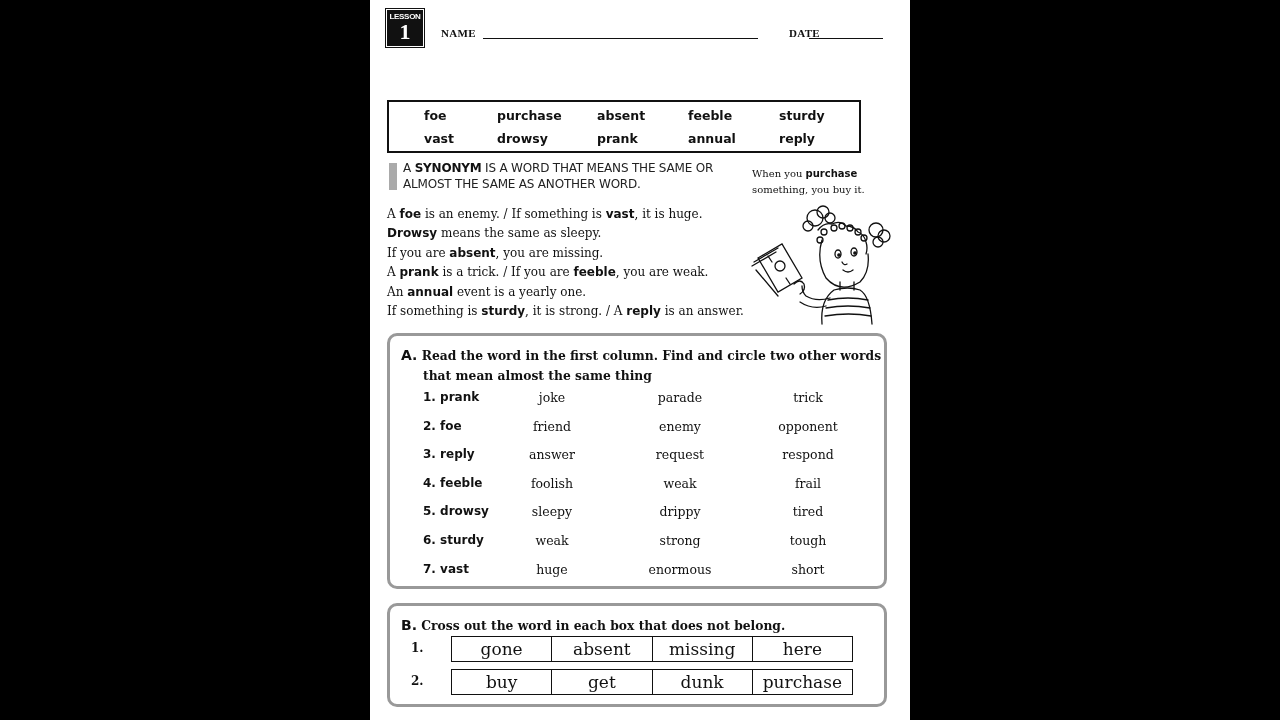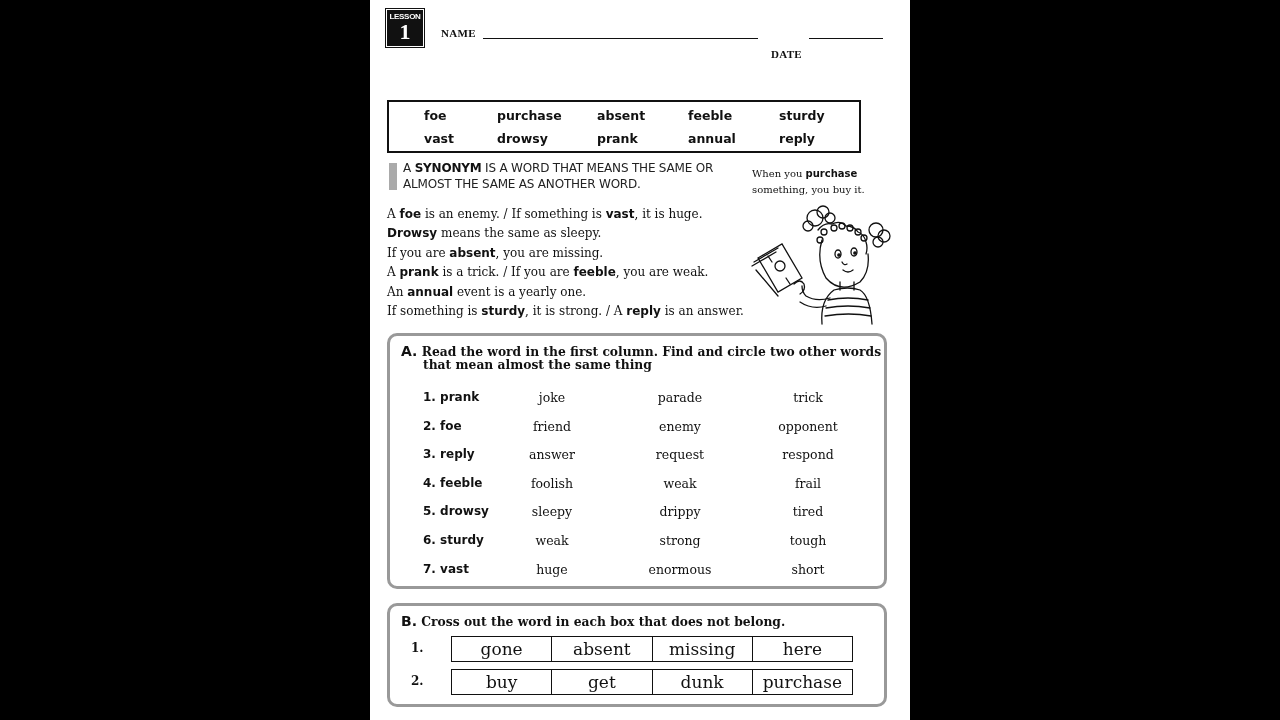--- a/index.html
+++ b/index.html
@@ -17,21 +17,21 @@
   .lesson-badge {
     left: 17px; top: 10px; width: 34px; height: 34px; background: #111;
     border: 1px solid #111; outline: 1px solid #111; outline-offset: 1px;
     color: #fff; text-align: center;
   }
   .lesson-badge .lbl { font-family: "Liberation Sans", sans-serif; font-weight: bold; font-size: 8px; letter-spacing: -0.3px; line-height: 9px; display: block; margin-top: 1px; }
   .lesson-badge .num { font-family: "Liberation Serif", serif; font-weight: bold; font-size: 22px; line-height: 22px; display: block; }
   .field-label { font-family: "Liberation Serif", serif; font-weight: bold; font-size: 11px; letter-spacing: 0.3px; }
   .name-label { left: 71px; top: 27px; }
   .name-line { left: 113px; top: 38px; width: 275px; border-bottom: 1px solid #111; }
-  .date-label { left: 401px; top: 27px; margin-top: 21px; }
+  .date-label { left: 419px; top: 27px; }
   .date-line { left: 439px; top: 38px; width: 74px; border-bottom: 1px solid #111; }
 
   .title {
     left: 17px; top: 58px; font-family: "DejaVu Serif", serif; font-weight: 900;
     font-size: 24px; letter-spacing: -0.3px; margin: 0;
   }
 
   
   .word-box {
     left: 17px; top: 100px; width: 470px; height: 49px; border: 2px solid #111;
@@ -57,21 +57,21 @@
   .sentences .line { white-space: nowrap; }
 
   .illustration { left: 368px; top: 200px; width: 160px; height: 125px; }
 
   
   .panel {
     left: 17px; border: 3px solid #999; border-radius: 10px; background: #fff;
   }
   .panel-a { top: 333px; width: 494px; height: 250px; }
   .panel-b { top: 603px; width: 494px; height: 98px; }
-  .panel-title { font-family: "DejaVu Serif", serif; font-weight: bold; font-size: 12.3px; line-height: 13px; }
+  .panel-title { font-family: "DejaVu Serif", serif; font-weight: bold; font-size: 12.3px; line-height: 20px; }
   .panel-title .letter { font-family: "DejaVu Sans", sans-serif; font-weight: 900; font-size: 14px; }
 
   .a-title { left: 11px; top: 9px; width: 470px; padding-left: 22px; text-indent: -22px; }
   .a-row { position: absolute; left: 17px; width: 440px; height: 20px; font-size: 12.5px; }
   .a-row .key { position: absolute; left: 16px; font-family: "DejaVu Sans", sans-serif; font-weight: bold; font-size: 12px; }
   .a-row .opt { position: absolute; width: 110px; text-align: center; }
   .a-row .o1 { left: 90px; }
   .a-row .o2 { left: 218px; }
   .a-row .o3 { left: 346px; }
 

